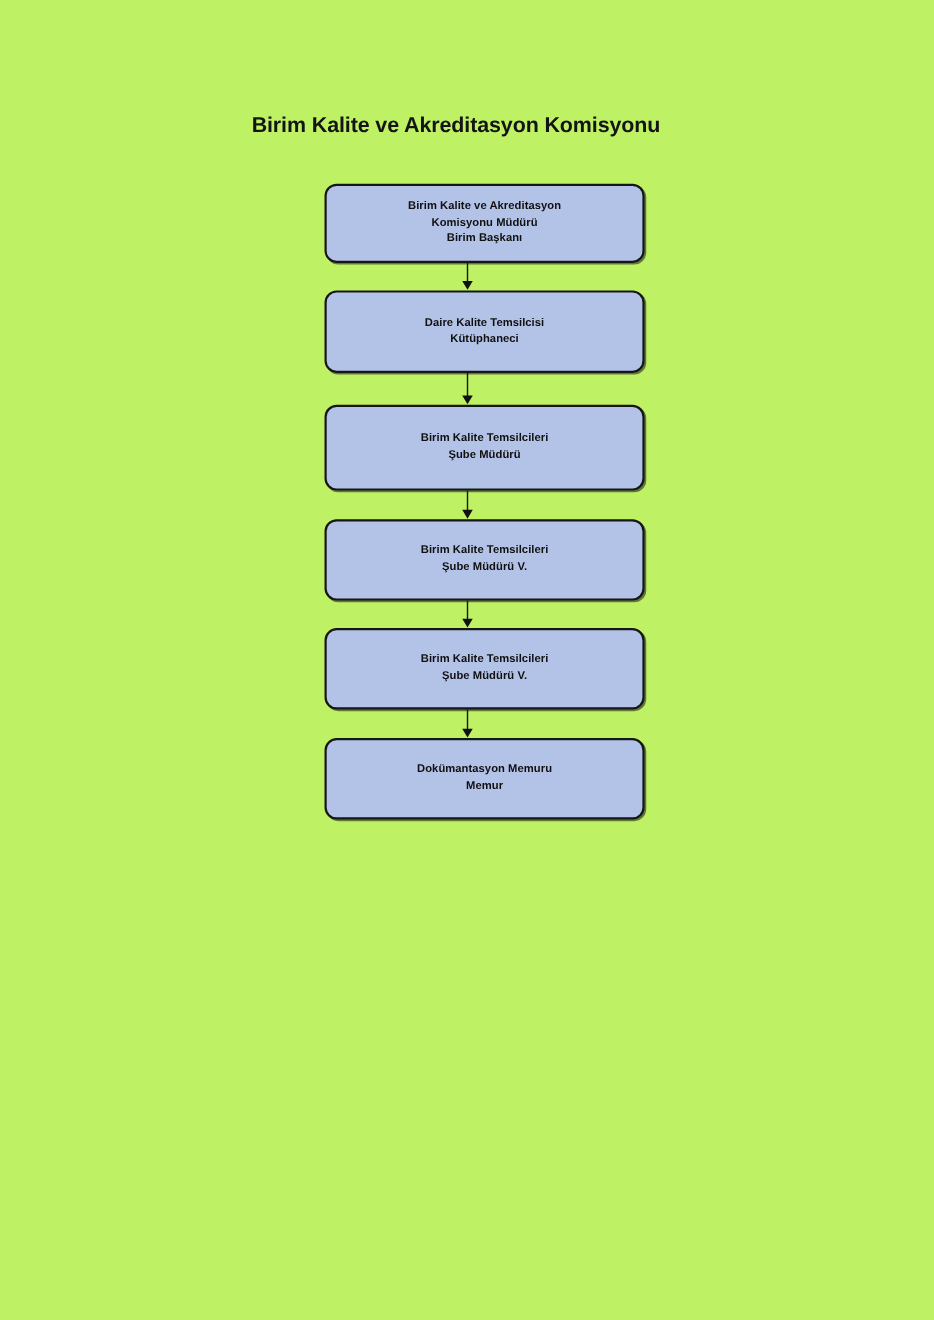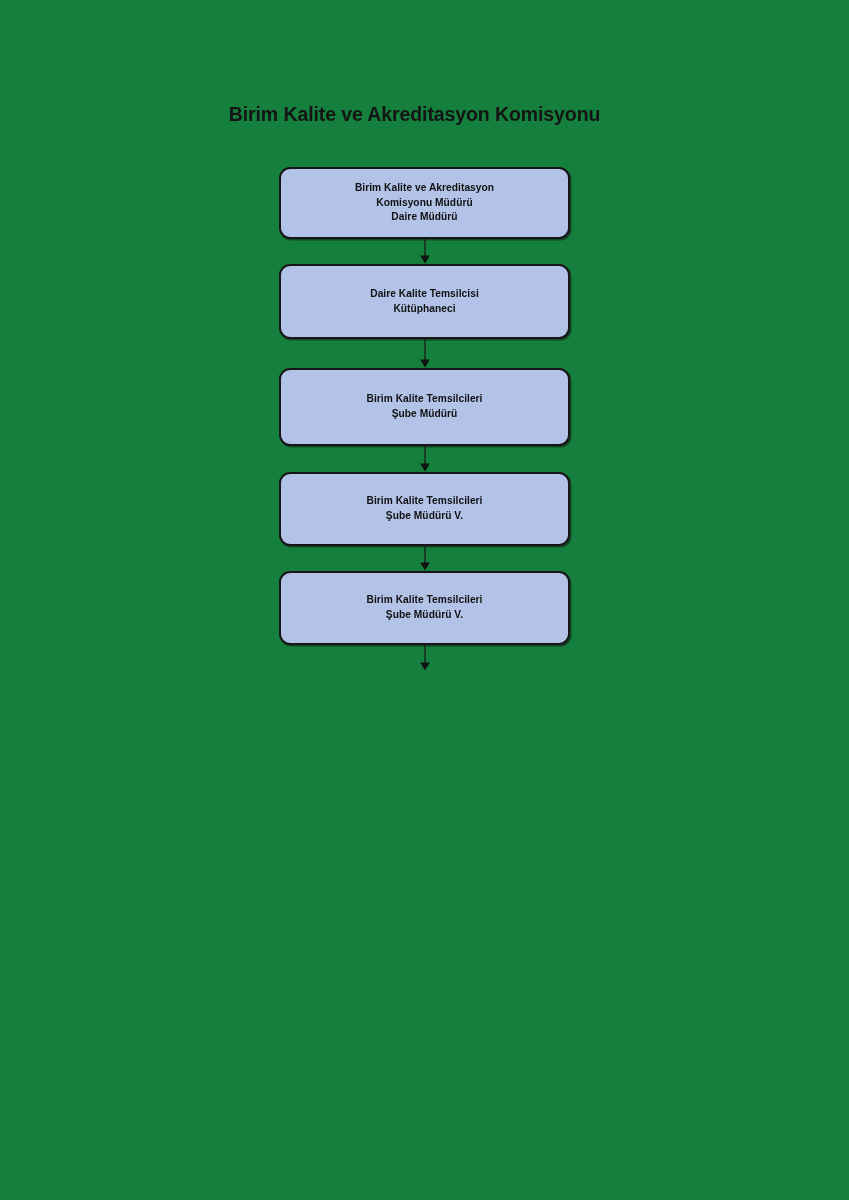--- a/index.html
+++ b/index.html
@@ -13,21 +13,21 @@
     height: 1200px;
     position: relative;
     overflow: hidden;
     font-family: "Liberation Sans", "DejaVu Sans", sans-serif;
     -webkit-font-smoothing: antialiased;
   }
 
   #page {
     position: absolute;
     inset: 0;
-    background: #15803d;
+    background: #bef264;
     text-decoration: underline;
   }
 
   
   .chart-title {
     position: absolute;
     left: 0;
     top: 101px;
     width: 849px;
     text-align: center;
@@ -45,20 +45,21 @@
   .flow {
     position: absolute;
     left: 279px;
     top: 167px;
     width: 291px;
   }
 
   .node-wrap {
     position: relative;
     width: 100%;
+    margin-left: 16px;
   }
 
   .node {
     position: relative;
     box-sizing: border-box;
     width: 291px;
     background: #b3c3e8;
     border: 2px solid #161616;
     border-radius: 11px;
     box-shadow: 1.5px 1.5px 0 rgba(20, 20, 20, 0.55);
@@ -111,21 +112,21 @@
 <div id="page">
 
   <div class="chart-title">Birim Kalite ve Akreditasyon Komisyonu</div>
 
   <div class="flow">
 
     <div class="node-wrap">
       <div class="node h1">
         <span class="line">Birim Kalite ve Akreditasyon</span>
         <span class="line">Komisyonu Müdürü</span>
-        <span class="line">Daire Müdürü</span>
+        <span class="line">Birim Başkanı</span>
       </div>
     </div>
 
     <div class="connector g1">
       <svg width="14" height="25" viewBox="0 0 14 25" aria-hidden="true">
         <line x1="7" y1="0" x2="7" y2="18" stroke="#1a1a1a" stroke-width="1.3"></line>
         <polygon points="2.2,16.5 11.8,16.5 7,24.5" fill="#111111"></polygon>
       </svg>
     </div>
 
@@ -178,15 +179,21 @@
       </div>
     </div>
 
     <div class="connector g5">
       <svg width="14" height="26" viewBox="0 0 14 26" aria-hidden="true">
         <line x1="7" y1="0" x2="7" y2="19" stroke="#1a1a1a" stroke-width="1.3"></line>
         <polygon points="2.2,17.5 11.8,17.5 7,25.5" fill="#111111"></polygon>
       </svg>
     </div>
 
+    <div class="node-wrap">
+      <div class="node h6">
+        <span class="line">Dokümantasyon Memuru</span>
+        <span class="line">Memur</span>
+      </div>
+    </div>
 
   </div>
 </div>
 
 </body></html>

